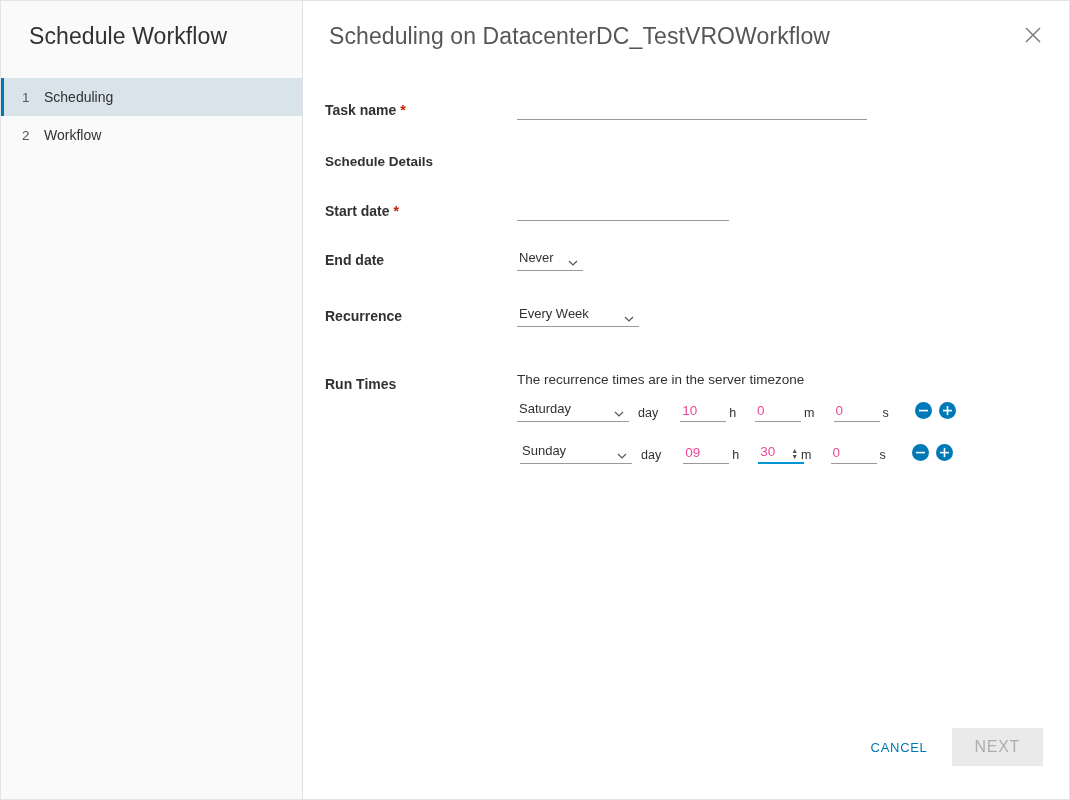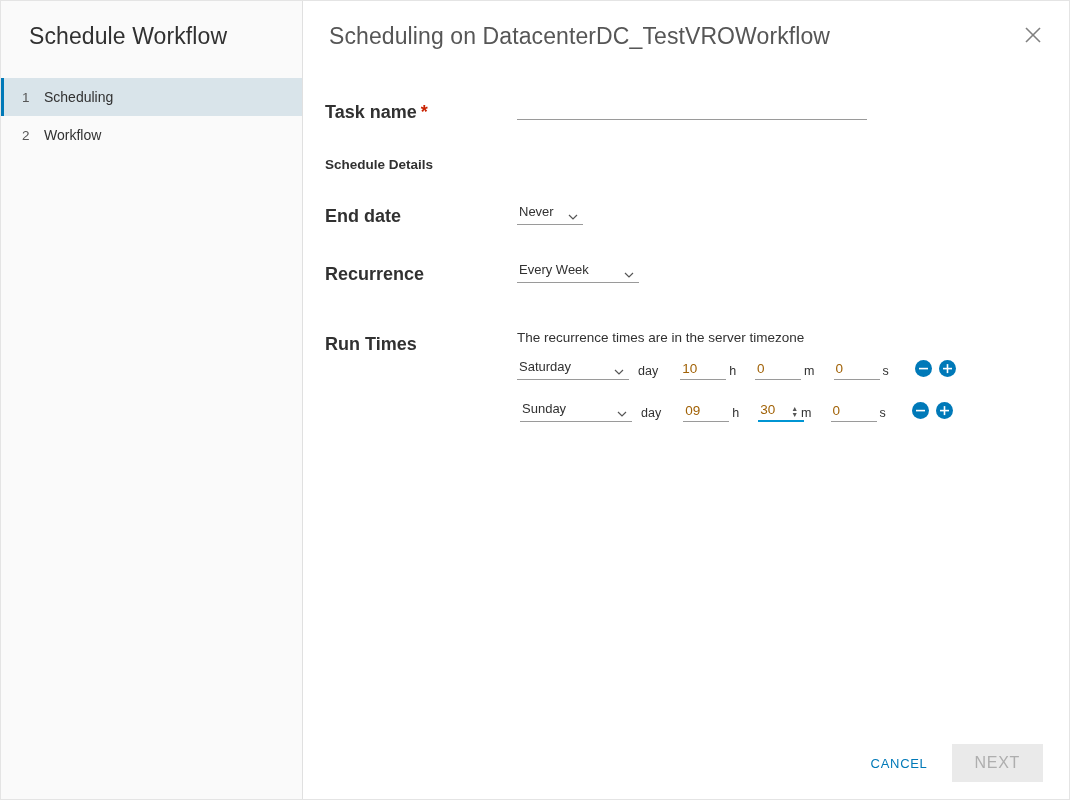--- a/index.html
+++ b/index.html
@@ -87,21 +87,21 @@
     padding: 48px 0 0 22px;
   }
   .row {
     display: flex;
     align-items: flex-start;
     margin-bottom: 0;
   }
   .lbl {
     width: 192px;
     min-width: 192px;
-    font-size: 18px;
+    font-size: 14px;
     font-weight: bold;
     color: #313131;
     padding-top: 4px;
   }
   .lbl .req {
     color: #c92100;
     font-weight: bold;
     margin-left: 4px;
   }
   .section-title {
@@ -187,21 +187,21 @@
   }
   .unit.day-unit { margin-right: 22px; }
   .num-input {
     width: 46px;
     border: none;
     border-bottom: 1px solid #9a9a9a;
     background: transparent;
     outline: none;
     font-family: "Liberation Sans", sans-serif;
     font-size: 13.5px;
-    color: #a16207;
+    color: #ec4899;
     padding: 0 2px 2px 2px;
     height: 21px;
   }
   .num-input.focused {
     border-bottom: 2px solid #0095d3;
   }
   .spinner {
     display: inline-flex;
     flex-direction: column;
     justify-content: center;
@@ -225,21 +225,21 @@
     justify-content: center;
     margin-left: 7px;
     cursor: pointer;
     margin-bottom: 3px;
   }
   .circ-btn svg { display: block; }
 
   
   .footer {
     position: absolute;
-    bottom: 0; left: 0; right: 0;
+    bottom: 16px; left: 0; right: 0;
     height: 72px;
     display: flex;
     align-items: center;
     justify-content: flex-end;
     padding-right: 26px;
     background: #fff;
   }
   .btn-cancel {
     background: none;
     border: none;
@@ -300,20 +300,26 @@
           <span>Task name</span><span class="req">*</span>
         </div>
         <input class="underline-input taskname-input" type="text" value="" style="">
       </div>
 
 
       <div class="row" style="margin-bottom:30px;">
         <div class="lbl section-title">Schedule Details</div>
       </div>
 
+      <div class="row" style="margin-bottom:27px;">
+        <div class="lbl">
+          <span>Start date</span><span class="req">*</span>
+        </div>
+        <input class="underline-input startdate-input" type="text" value="" style="">
+      </div>
 
       <div class="row" style="margin-bottom:33px;">
         <div class="lbl">End date</div>
         <div class="select-wrap sel-never">
           <select><option value="Never">Never</option><option value="On date">On date</option><option value="After occurrences">After occurrences</option></select>
           <span class="caret">
             <svg width="10" height="7" viewBox="0 0 10 7">
                 <polyline points="1,1 5,5 9,1" fill="none" stroke="#565656" stroke-width="1.2"></polyline>
               </svg>
           </span>

